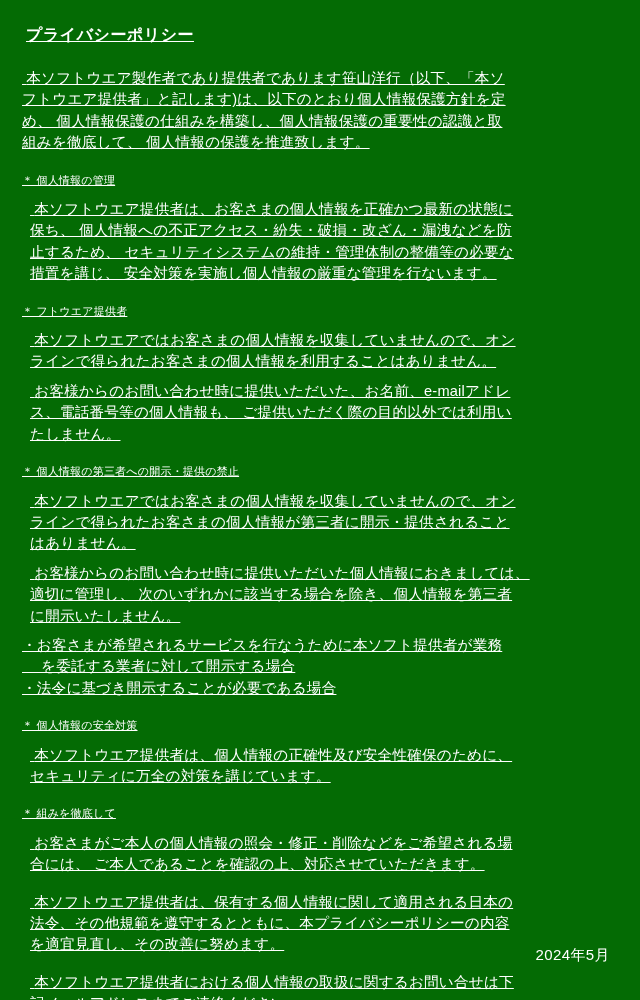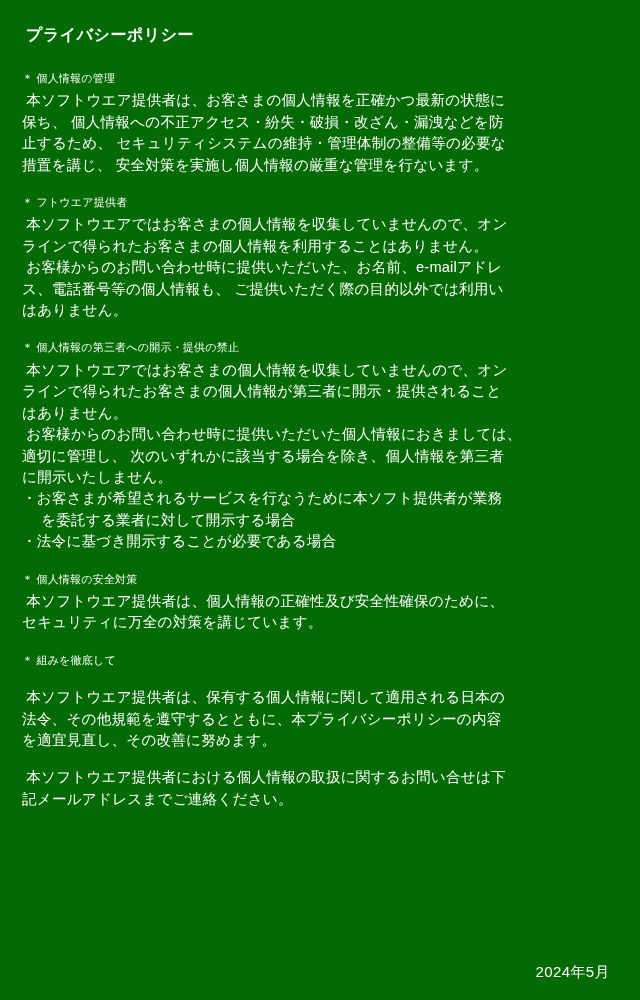--- a/index.html
+++ b/index.html
@@ -14,20 +14,21 @@
     color: #ffffff;
     font-family: "Liberation Sans", "DejaVu Sans", sans-serif;
     overflow: hidden;
   }
   .page {
     position: relative;
     width: 640px;
     height: 1000px;
     box-sizing: border-box;
     padding: 24px 22px 0 22px;
+    text-decoration: underline;
   }
   .doc-title {
     font-size: 16px;
     line-height: 22px;
     letter-spacing: 0.5px;
     margin: 0 0 22px 4px;
   }
   .para {
     font-size: 14.6px;
     line-height: 21.4px;
@@ -42,68 +43,72 @@
   .section-head {
     font-size: 11px;
     line-height: 21.4px;
     letter-spacing: 0.2px;
     margin: 0 0 1px 0;
   }
   .section-body {
     font-size: 14.6px;
     line-height: 21.4px;
     letter-spacing: 0.2px;
-    margin: 0;
+    margin: 8px;
     white-space: pre-wrap;
   }
   .section-body + .section-body {
     margin-top: 0;
   }
   .bullets {
     margin: 0;
     padding: 0;
     list-style: none;
   }
   .bullets li {
     font-size: 14.6px;
     line-height: 21.4px;
     letter-spacing: 0.2px;
     white-space: pre-wrap;
   }
   .date {
     position: absolute;
     right: 30px;
-    bottom: 18px;
+    bottom: 35px;
     font-size: 15px;
     line-height: 20px;
     letter-spacing: 0.4px;
   }
 </style>
 </head>
 <body>
 
 <div class="page">
   <h1 class="doc-title">プライバシーポリシー</h1>
 
+  <p class="para"> 本ソフトウエア製作者であり提供者であります笹山洋行（以下、「本ソ
+フトウエア提供者」と記します)は、以下のとおり個人情報保護方針を定
+め、 個人情報保護の仕組みを構築し、個人情報保護の重要性の認識と取
+組みを徹底して、 個人情報の保護を推進致します。</p>
 
   <div class="section">
     <div class="section-head">＊ 個人情報の管理</div>
     <div class="section-body"> 本ソフトウエア提供者は、お客さまの個人情報を正確かつ最新の状態に
 保ち、 個人情報への不正アクセス・紛失・破損・改ざん・漏洩などを防
 止するため、 セキュリティシステムの維持・管理体制の整備等の必要な
 措置を講じ、 安全対策を実施し個人情報の厳重な管理を行ないます。</div>
   </div>
 
   <div class="section">
     <div class="section-head">＊ フトウエア提供者</div>
     <div class="section-body"> 本ソフトウエアではお客さまの個人情報を収集していませんので、オン
 ラインで得られたお客さまの個人情報を利用することはありません。</div>
     <div class="section-body"> お客様からのお問い合わせ時に提供いただいた、お名前、e-mailアドレ
 ス、電話番号等の個人情報も、 ご提供いただく際の目的以外では利用い
-はありません。</div>
+たしません。</div>
   </div>
 
   <div class="section">
     <div class="section-head">＊ 個人情報の第三者への開示・提供の禁止</div>
     <div class="section-body"> 本ソフトウエアではお客さまの個人情報を収集していませんので、オン
 ラインで得られたお客さまの個人情報が第三者に開示・提供されること
 はありません。</div>
     <div class="section-body"> お客様からのお問い合わせ時に提供いただいた個人情報におきましては、
 適切に管理し、 次のいずれかに該当する場合を除き、個人情報を第三者
 に開示いたしません。</div>
@@ -115,20 +120,22 @@
   </div>
 
   <div class="section">
     <div class="section-head">＊ 個人情報の安全対策</div>
     <div class="section-body"> 本ソフトウエア提供者は、個人情報の正確性及び安全性確保のために、
 セキュリティに万全の対策を講じています。</div>
   </div>
 
   <div class="section">
     <div class="section-head">＊ 組みを徹底して</div>
+    <div class="section-body"> お客さまがご本人の個人情報の照会・修正・削除などをご希望される場
+合には、 ご本人であることを確認の上、対応させていただきます。</div>
   </div>
 
   <div class="section">
     <div class="section-body"> 本ソフトウエア提供者は、保有する個人情報に関して適用される日本の
 法令、その他規範を遵守するとともに、本プライバシーポリシーの内容
 を適宜見直し、その改善に努めます。</div>
   </div>
 
   <div class="section">
     <div class="section-body"> 本ソフトウエア提供者における個人情報の取扱に関するお問い合せは下

